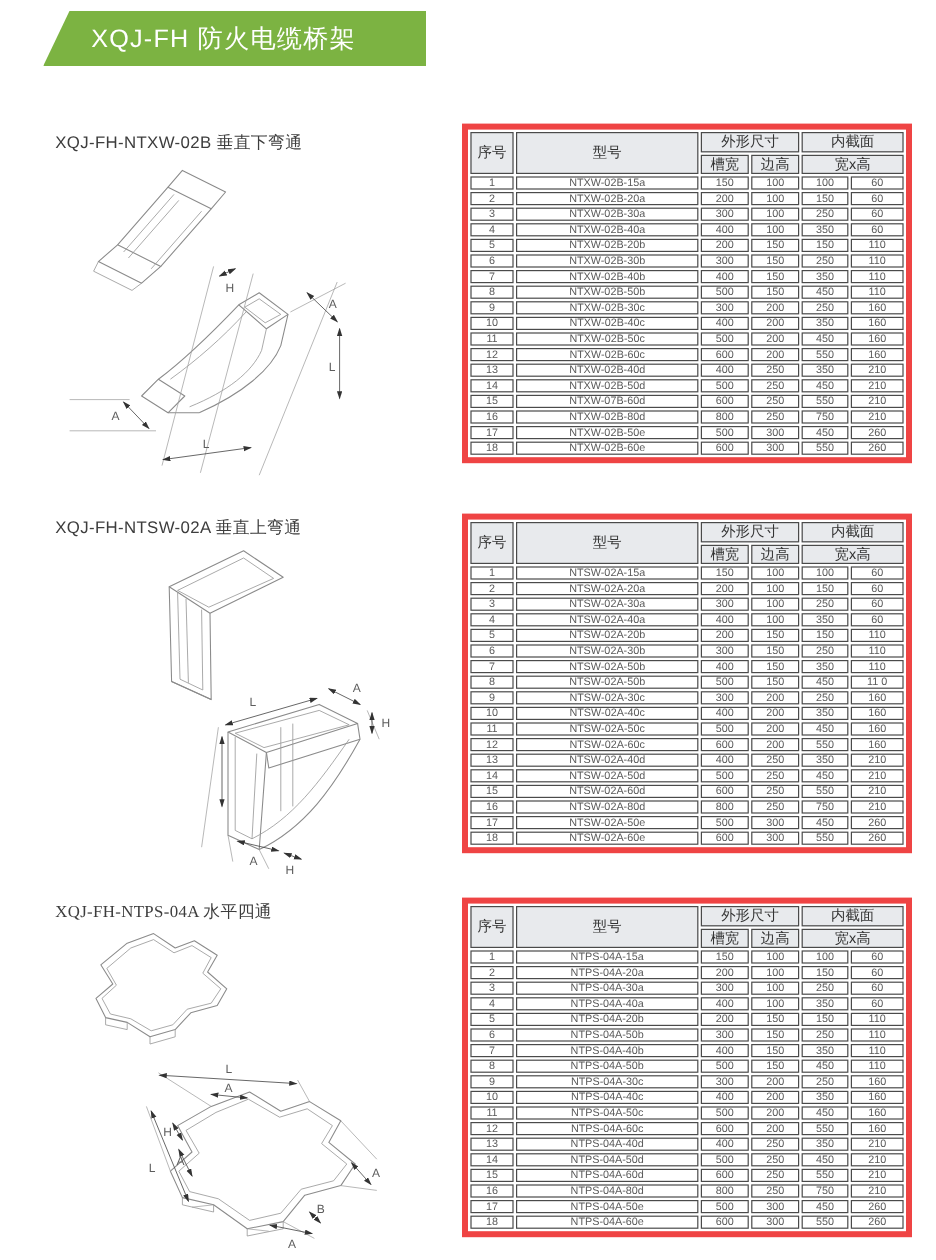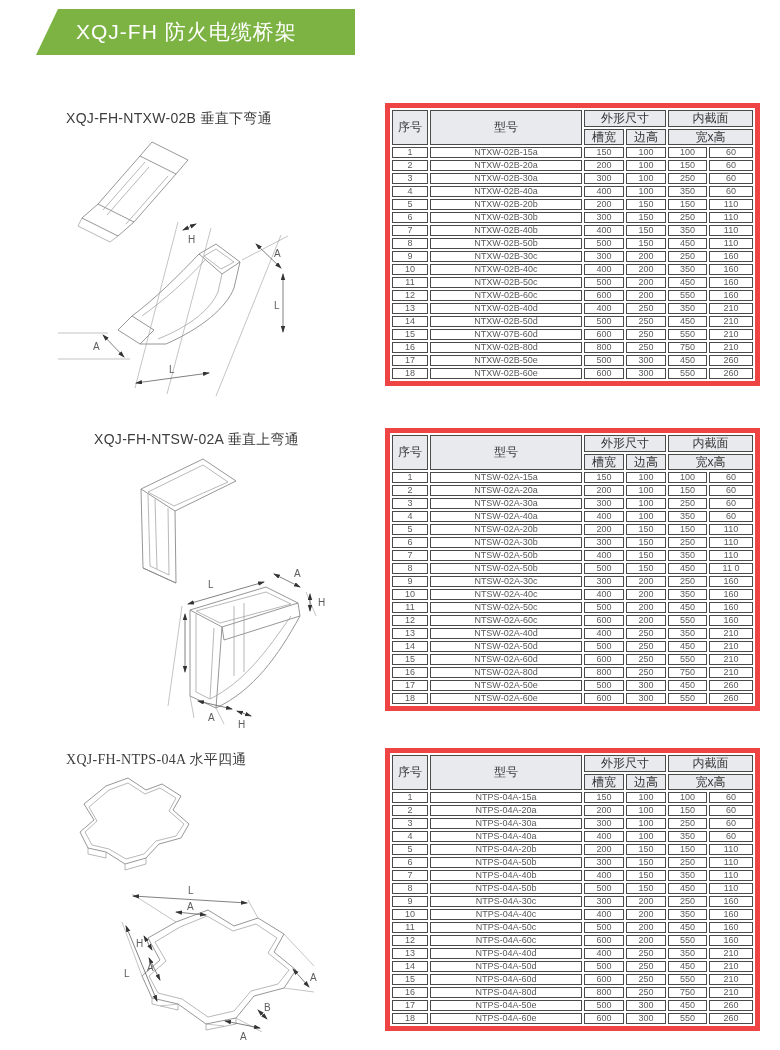--- a/index.html
+++ b/index.html
@@ -15,25 +15,25 @@
   .banner {
     position:absolute; left:36px; top:9px; width:319px; height:46px;
     background:#7cb342;
     clip-path:polygon(22px 0, 100% 0, 100% 100%, 0 100%);
     display:flex; align-items:center; padding-left:40px;
   }
   .banner-title { color:#fff; font-size:21px; letter-spacing:1px; white-space:nowrap; }
 
   
   .section-title {
-    position:absolute; left:66px;
+    position:absolute; left:46px;
     font-size:14px; font-weight:500; color:#3d3d3d; letter-spacing:0.3px;
   }
   #title-1 { top:110px; }
-  #title-2 { top:431px;margin-left:28px; }
+  #title-2 { top:431px; }
   #title-3 { top:751px;font-family:Liberation Serif, serif; }
 
   
   .drawing { position:absolute; left:48px; }
   #drawing-1 { top:136px; }
   #drawing-2 { top:456px; }
   #drawing-3 { top:770px; }
   .art  { fill:none; stroke:#8b8b8b; stroke-width:0.9; stroke-linejoin:round; }
   .art2 { fill:none; stroke:#9a9a9a; stroke-width:0.7; stroke-linejoin:round; }
   .thin { fill:none; stroke:#9c9c9c; stroke-width:0.6; }

